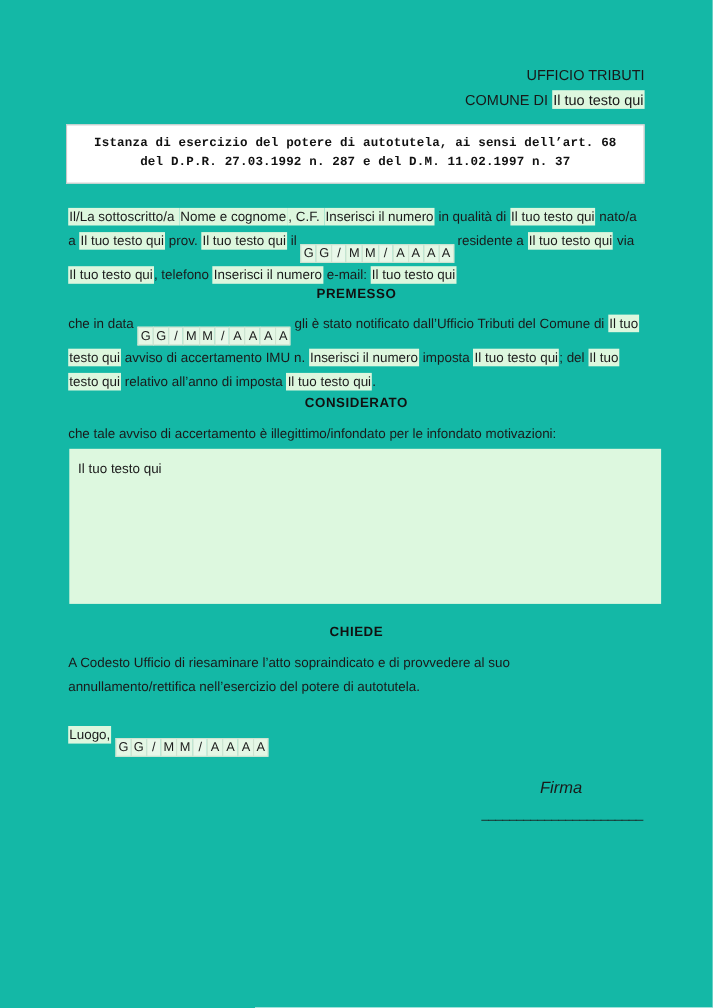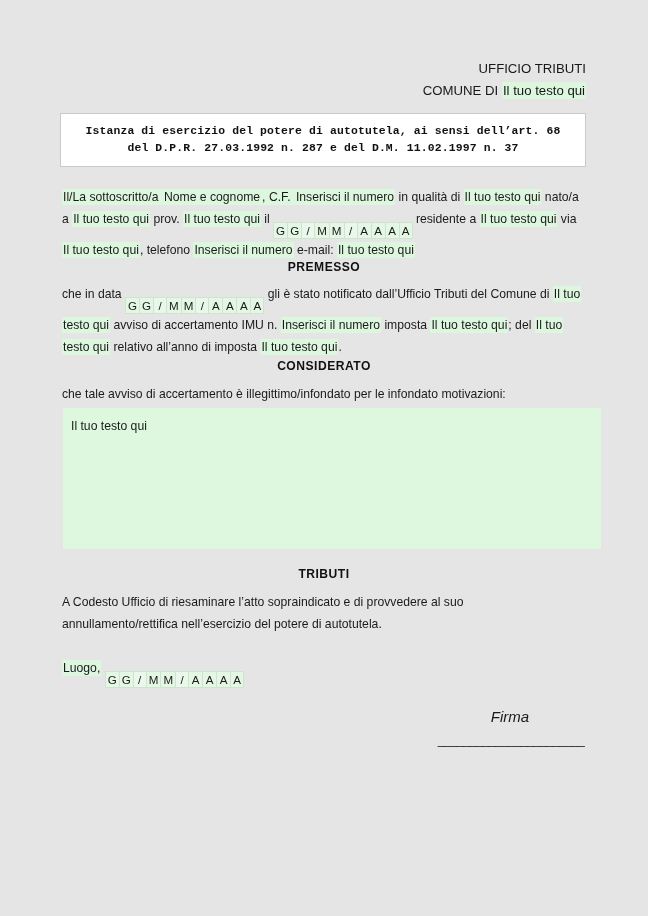--- a/index.html
+++ b/index.html
@@ -14,21 +14,21 @@
     font-family: "Liberation Sans", sans-serif;
     color: #1a1a1a;
     -webkit-font-smoothing: antialiased;
   }
 
   .page {
     position: absolute;
     left: 0; top: 0;
     width: 648px;
     height: 916px;
-    background: #e5e5e5;
+    background: #14b8a6;
     overflow: hidden;
   }
 
   
   .header {
     position: absolute;
     left: 62px;
     top: 58px;
     width: 524px;
     text-align: right;
@@ -191,21 +191,21 @@
 
   <div class="para" style="top:383px;">
     <span>che tale avviso di accertamento è illegittimo/infondato per le infondato motivazioni:</span>
   </div>
 
   <div class="textarea-block">
     <span>Il tuo testo qui</span>
   </div>
 
   <div class="section-head" style="top:567px;">
-    <span>TRIBUTI</span>
+    <span>CHIEDE</span>
   </div>
 
   <div class="para" style="top:591px; width:430px;">
     <span>A Codesto Ufficio di riesaminare l’atto sopraindicato e di provvedere al suo annullamento/rettifica nell’esercizio del potere di autotutela.</span>
   </div>
 
   <div class="para" style="top:657px;">
     <span class="hl">Luogo,</span><span>&nbsp;</span><span class="date-field"><span class="cell">G</span><span class="cell">G</span><span class="cell sep">/</span><span class="cell">M</span><span class="cell">M</span><span class="cell sep">/</span><span class="cell">A</span><span class="cell">A</span><span class="cell">A</span><span class="cell">A</span></span>
   </div>
 

